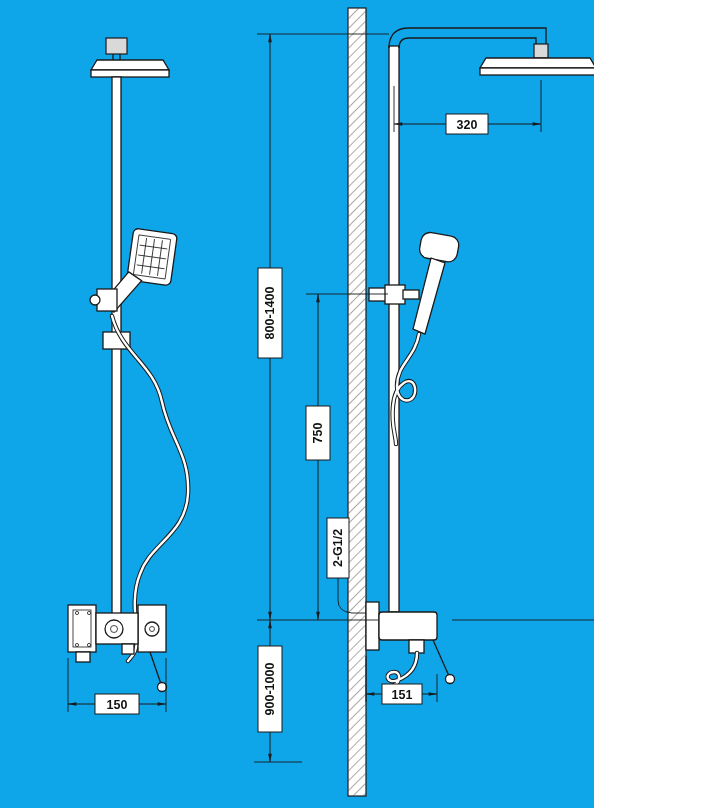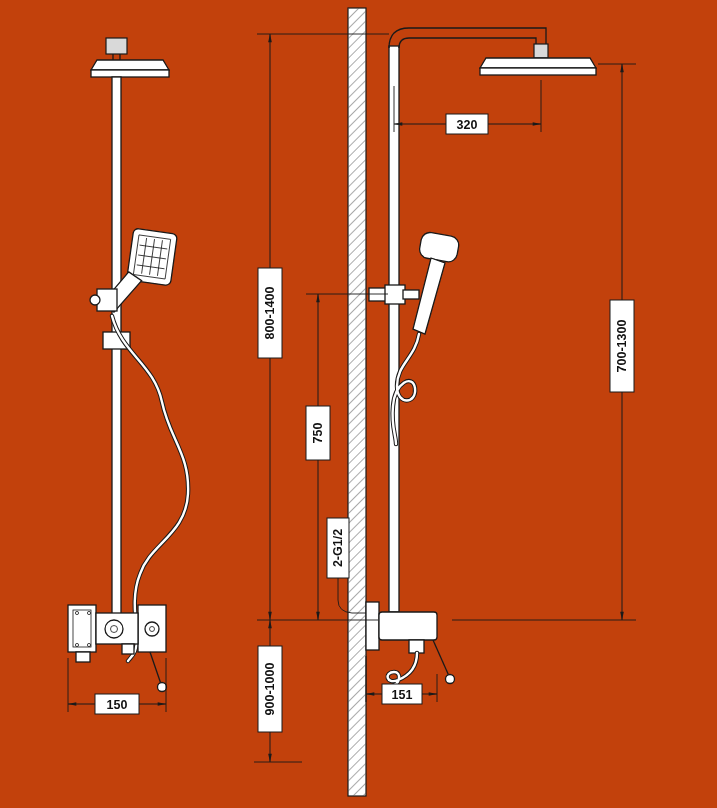--- a/index.html
+++ b/index.html
@@ -1,16 +1,16 @@
 <!DOCTYPE html>
 <html><head>
 <meta charset="utf-8">
 <style>
   html,body{margin:0;padding:0;background:#fff;}
-  .canvas{width:717px;height:808px;background:#c2410c;overflow:hidden;}
+  .canvas{width:594px;height:808px;background:#0ea5e9;overflow:hidden;}
   svg{display:block;}
   .ln{stroke:#1a1a1a;fill:none;stroke-width:1.3;}
   .fw{stroke:#1a1a1a;fill:#ffffff;stroke-width:1.3;}
   .fg{stroke:#1a1a1a;fill:#d9d9d9;stroke-width:1.2;}
   .thin{stroke:#1a1a1a;fill:none;stroke-width:0.8;}
   .dim{stroke:#1a1a1a;fill:none;stroke-width:1;}
   .ext{stroke:#1a1a1a;fill:none;stroke-width:0.9;}
   .lblbox{fill:#ffffff;stroke:#1a1a1a;stroke-width:1;}
   .hose-o{stroke:#1a1a1a;fill:none;stroke-width:4.4;stroke-linecap:round;}
   .hose-i{stroke:#ffffff;fill:none;stroke-width:2.4;stroke-linecap:round;}

